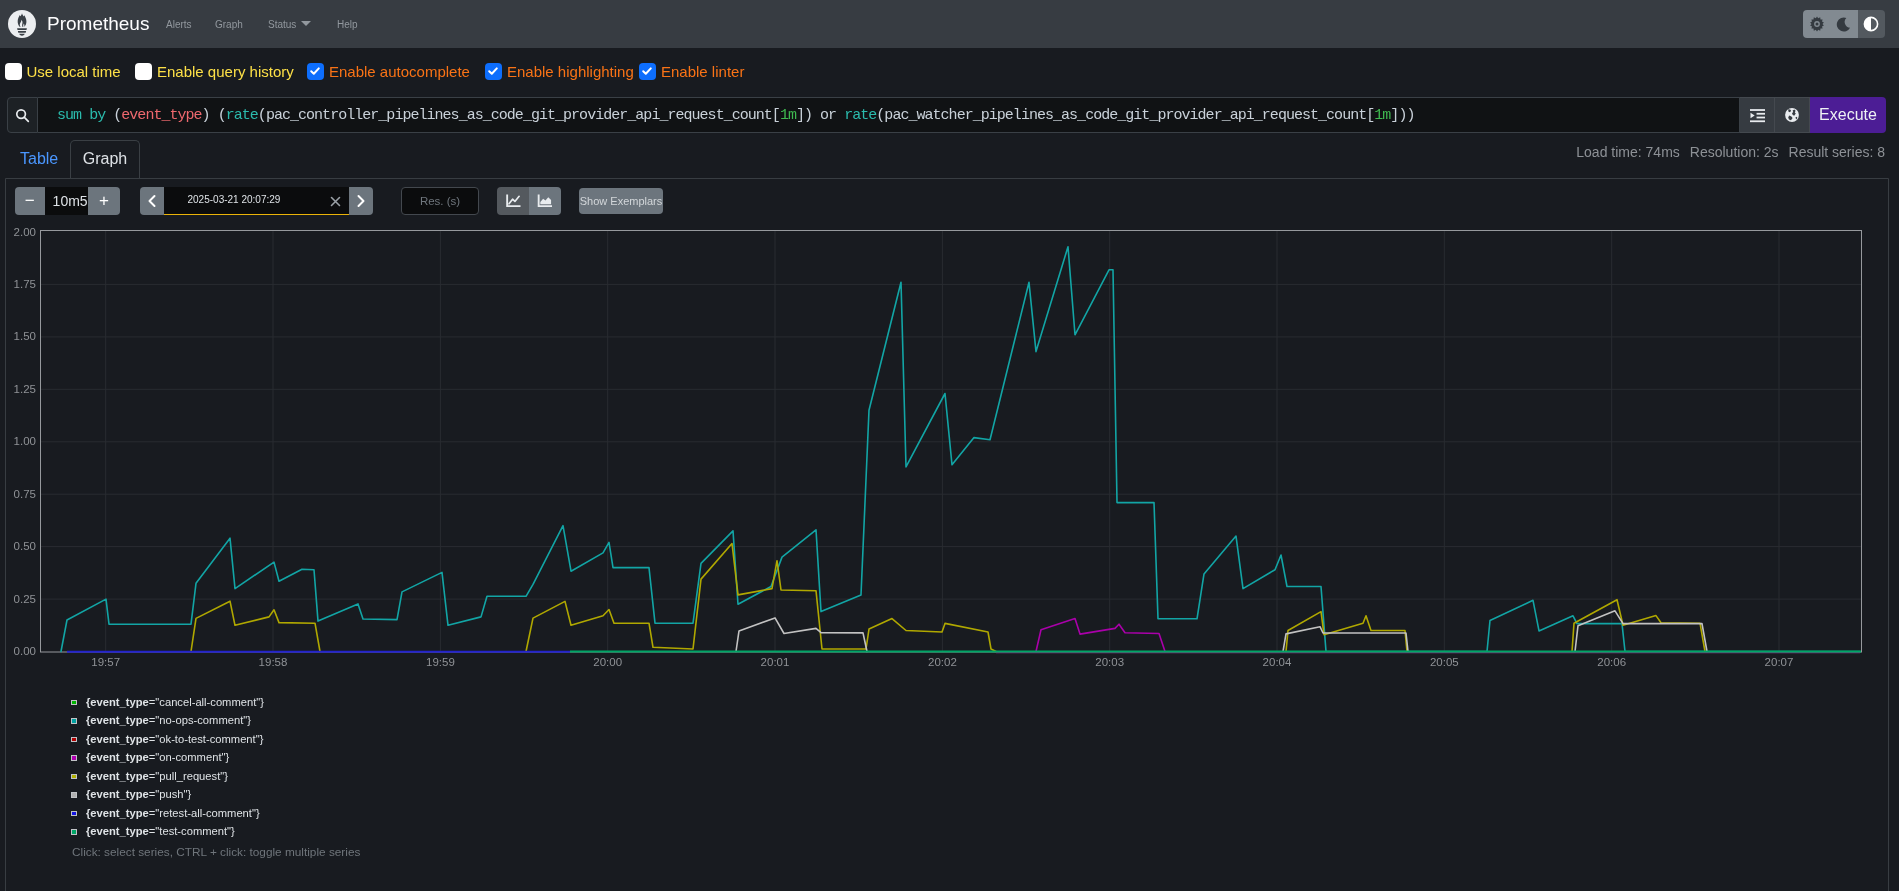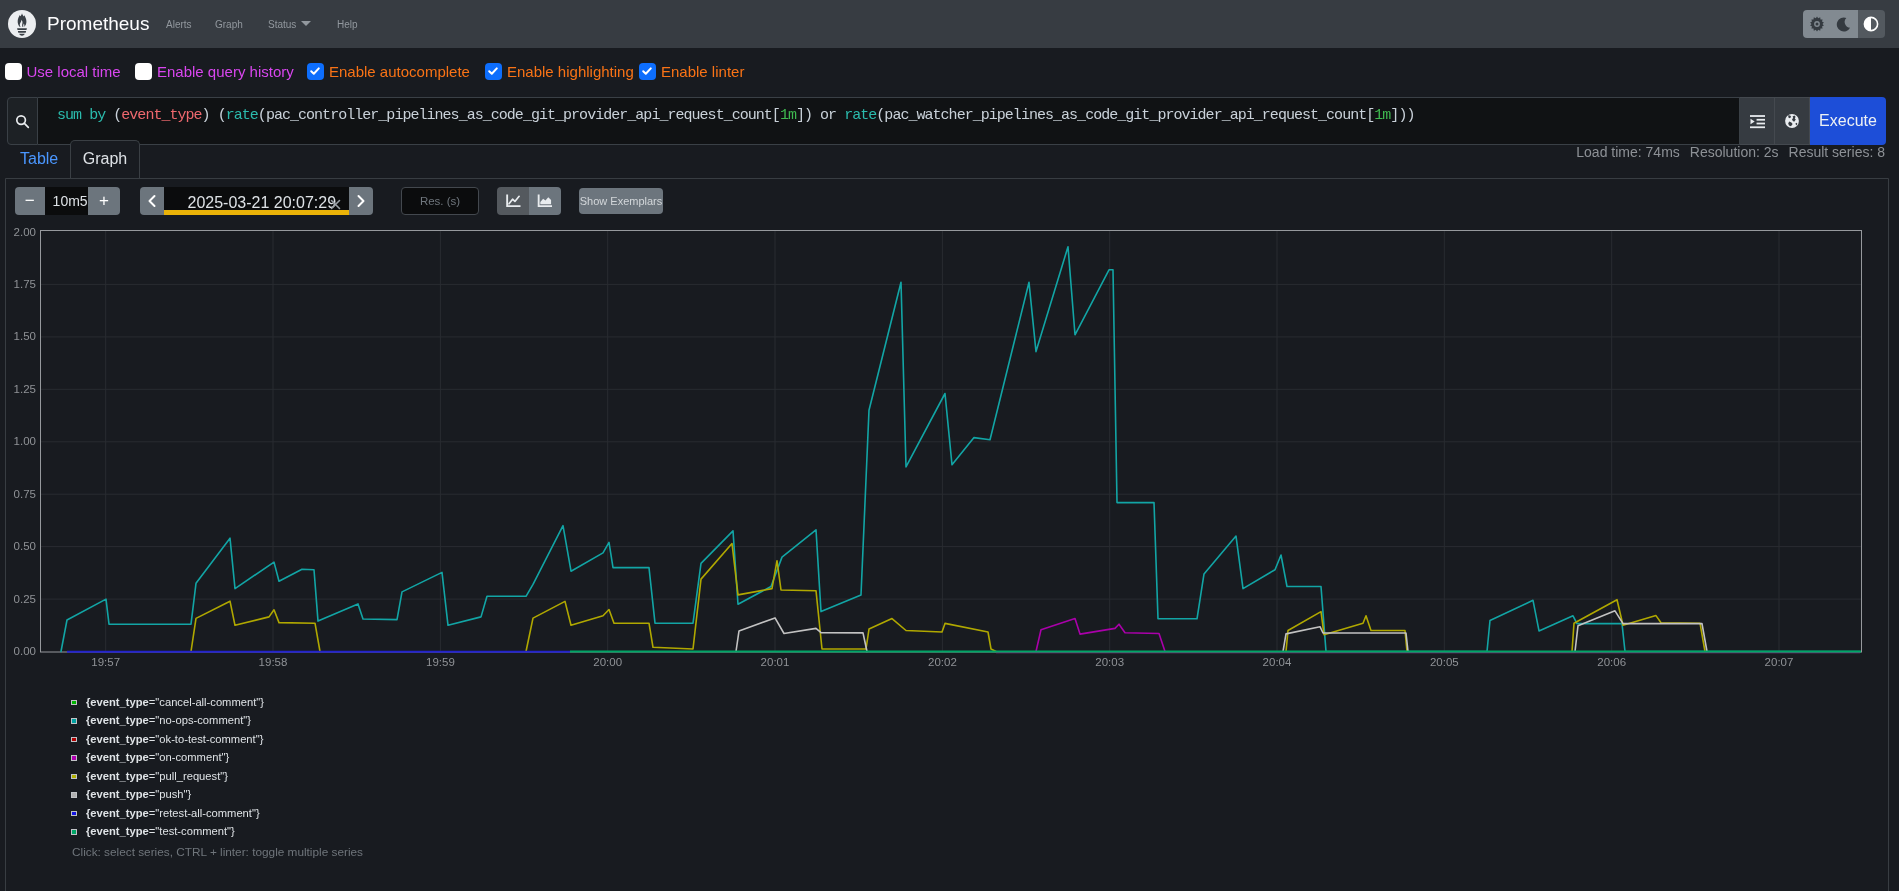--- a/index.html
+++ b/index.html
@@ -18,34 +18,34 @@
 #themegrp .tb { width:27.3px; height:28px; display:flex; align-items:center; justify-content:center; }
 #themegrp .tb1 { background:#828a91; border-radius:4px 0 0 4px; }
 #themegrp .tb2 { background:#828a91; }
 #themegrp .tb3 { background:#53595f; border-radius:0 4px 4px 0; }
 
 
 .cbrow { position:absolute; top:63px; height:18px; }
 .cb { position:absolute; width:17px; height:17px; border-radius:4px; background:#fff; top:0; }
 .cb.on { background:#0d6efd; }
 .cb svg { position:absolute; left:2px; top:2px; }
-.cblab { position:absolute; top:0; font-size:15px; color:#d946ef; line-height:18px; }
+.cblab { position:absolute; top:0; font-size:15px; color:#fde047; line-height:18px; }
 .cblab.on { color:#f97316; }
 
 
-#qrow { position:absolute; left:7px; top:97px; width:1879px; height:48px; display:flex; }
+#qrow { position:absolute; left:7px; top:97px; width:1879px; height:36px; display:flex; }
 #qsearch { width:31px; background:#1d2125; border:1px solid #3a4046; border-radius:4px 0 0 4px;
   display:flex; align-items:center; justify-content:center; }
 #qinput { flex:1; background:#101214; border:1px solid #3a4046; border-left:none; position:relative; }
 #qtext { position:absolute; left:19px; top:9px; font-family:"Liberation Mono", monospace;
   font-size:15px; letter-spacing:-0.97px; white-space:nowrap; color:#c9d1d9; }
 #qtext .kw { color:#2bbbad; } #qtext .lab { color:#ee686e; } #qtext .dur { color:#3fb950; }
 .qbtn { width:35px; background:#363b41; border:1px solid #44494f; border-left:none;
   display:flex; align-items:center; justify-content:center; }
-#qexec { width:76px; background:#1d4ed8; border-radius:0 4px 4px 0; color:#eef1f4;
+#qexec { width:76px; background:#4c1d95; border-radius:0 4px 4px 0; color:#eef1f4;
   font-size:16px; display:flex; align-items:center; justify-content:center; }
 
 
 #tab-table { position:absolute; left:20px; top:150px; font-size:16px; color:#4a97ff; }
 #tab-graph { position:absolute; left:70px; top:140px; width:70px; height:37.5px; border:1px solid #3a3f44;
   border-bottom:none; border-radius:5px 5px 0 0; background:#181b20; color:#dee2e6; font-size:16px;
   display:flex; align-items:center; justify-content:center; z-index:2; }
 #stats { position:absolute; top:144px; right:14px; font-size:14px; color:#8d9196; }
 #stats span { margin-left:10px; }
 
@@ -184,21 +184,21 @@
   <div class="gbtn gl" style="width:29.6px; font-size:17px">−</div>
   <div class="ginput" style="width:43.4px; padding-left:8px; font-size:14px; overflow:hidden">10m59</div>
   <div class="gbtn gr" style="width:32px; font-size:17px">+</div>
 </div>
 <div class="grp" style="left:140px">
   <div class="gbtn gl" style="width:23.5px">
         <svg width="10" height="14" viewBox="0 0 10 14">
           <path d="M7.5 2 L2.5 7 L7.5 12" fill="none" stroke="#fff" stroke-width="2" stroke-linecap="round" stroke-linejoin="round"></path>
         </svg>
       </div>
-  <div class="ginput" style="width:185.5px; position:relative; font-size:16px; border-bottom:5px solid #eab308">
+  <div class="ginput" style="width:185.5px; position:relative; font-size:10px; border-bottom:1px solid #eab308">
         <span style="position:absolute; left:24px; top:7px">2025-03-21 20:07:29</span>
         <span style="position:absolute; left:166px; top:8.5px"><svg width="11" height="11" viewBox="0 0 11 11">
             <path d="M1.5 1.5 L9.5 9.5 M9.5 1.5 L1.5 9.5" stroke="#9aa0a6" stroke-width="1.6" stroke-linecap="round"></path>
           </svg></span>
       </div>
   <div class="gbtn gr" style="width:23.5px">
         <svg width="10" height="14" viewBox="0 0 10 14">
           <path d="M2.5 2 L7.5 7 L2.5 12" fill="none" stroke="#fff" stroke-width="2" stroke-linecap="round" stroke-linejoin="round"></path>
         </svg>
       </div>
@@ -304,14 +304,14 @@
     </div>
 <div class="lrow" style="top:809.5px">
       <span class="sw" style="background:#1515e0"></span>
       <span class="ltxt"><b>{event_type</b>="retest-all-comment"}</span>
     </div>
 <div class="lrow" style="top:828.0px">
       <span class="sw" style="background:#00a566"></span>
       <span class="ltxt"><b>{event_type</b>="test-comment"}</span>
     </div>
 
-<div id="foot">Click: select series, CTRL + linter: toggle multiple series</div>
+<div id="foot">Click: select series, CTRL + click: toggle multiple series</div>
 
 </div>
 </body></html>

